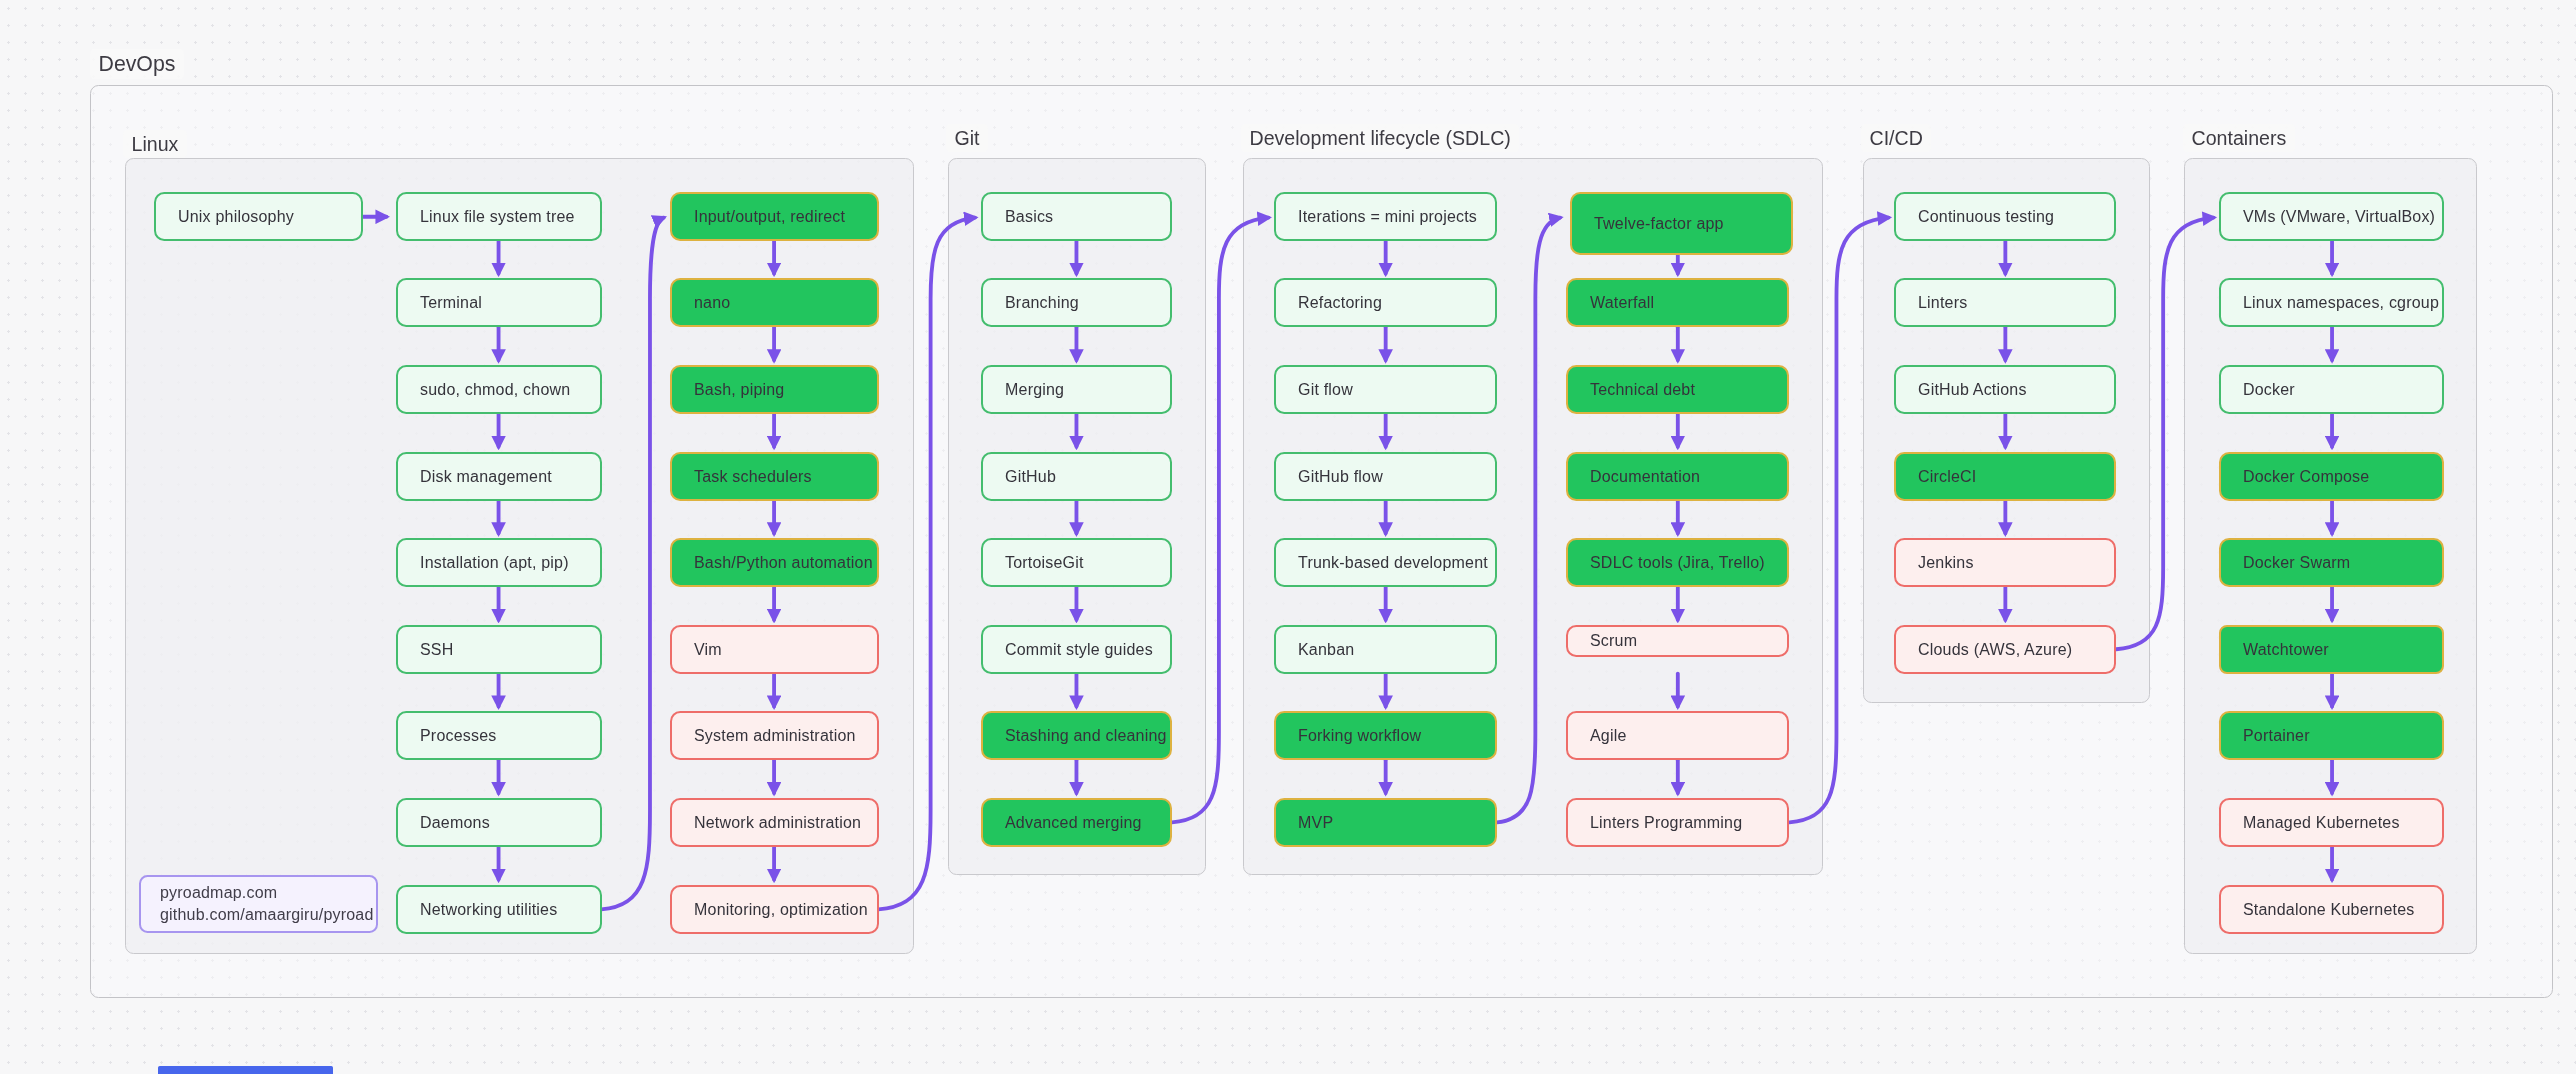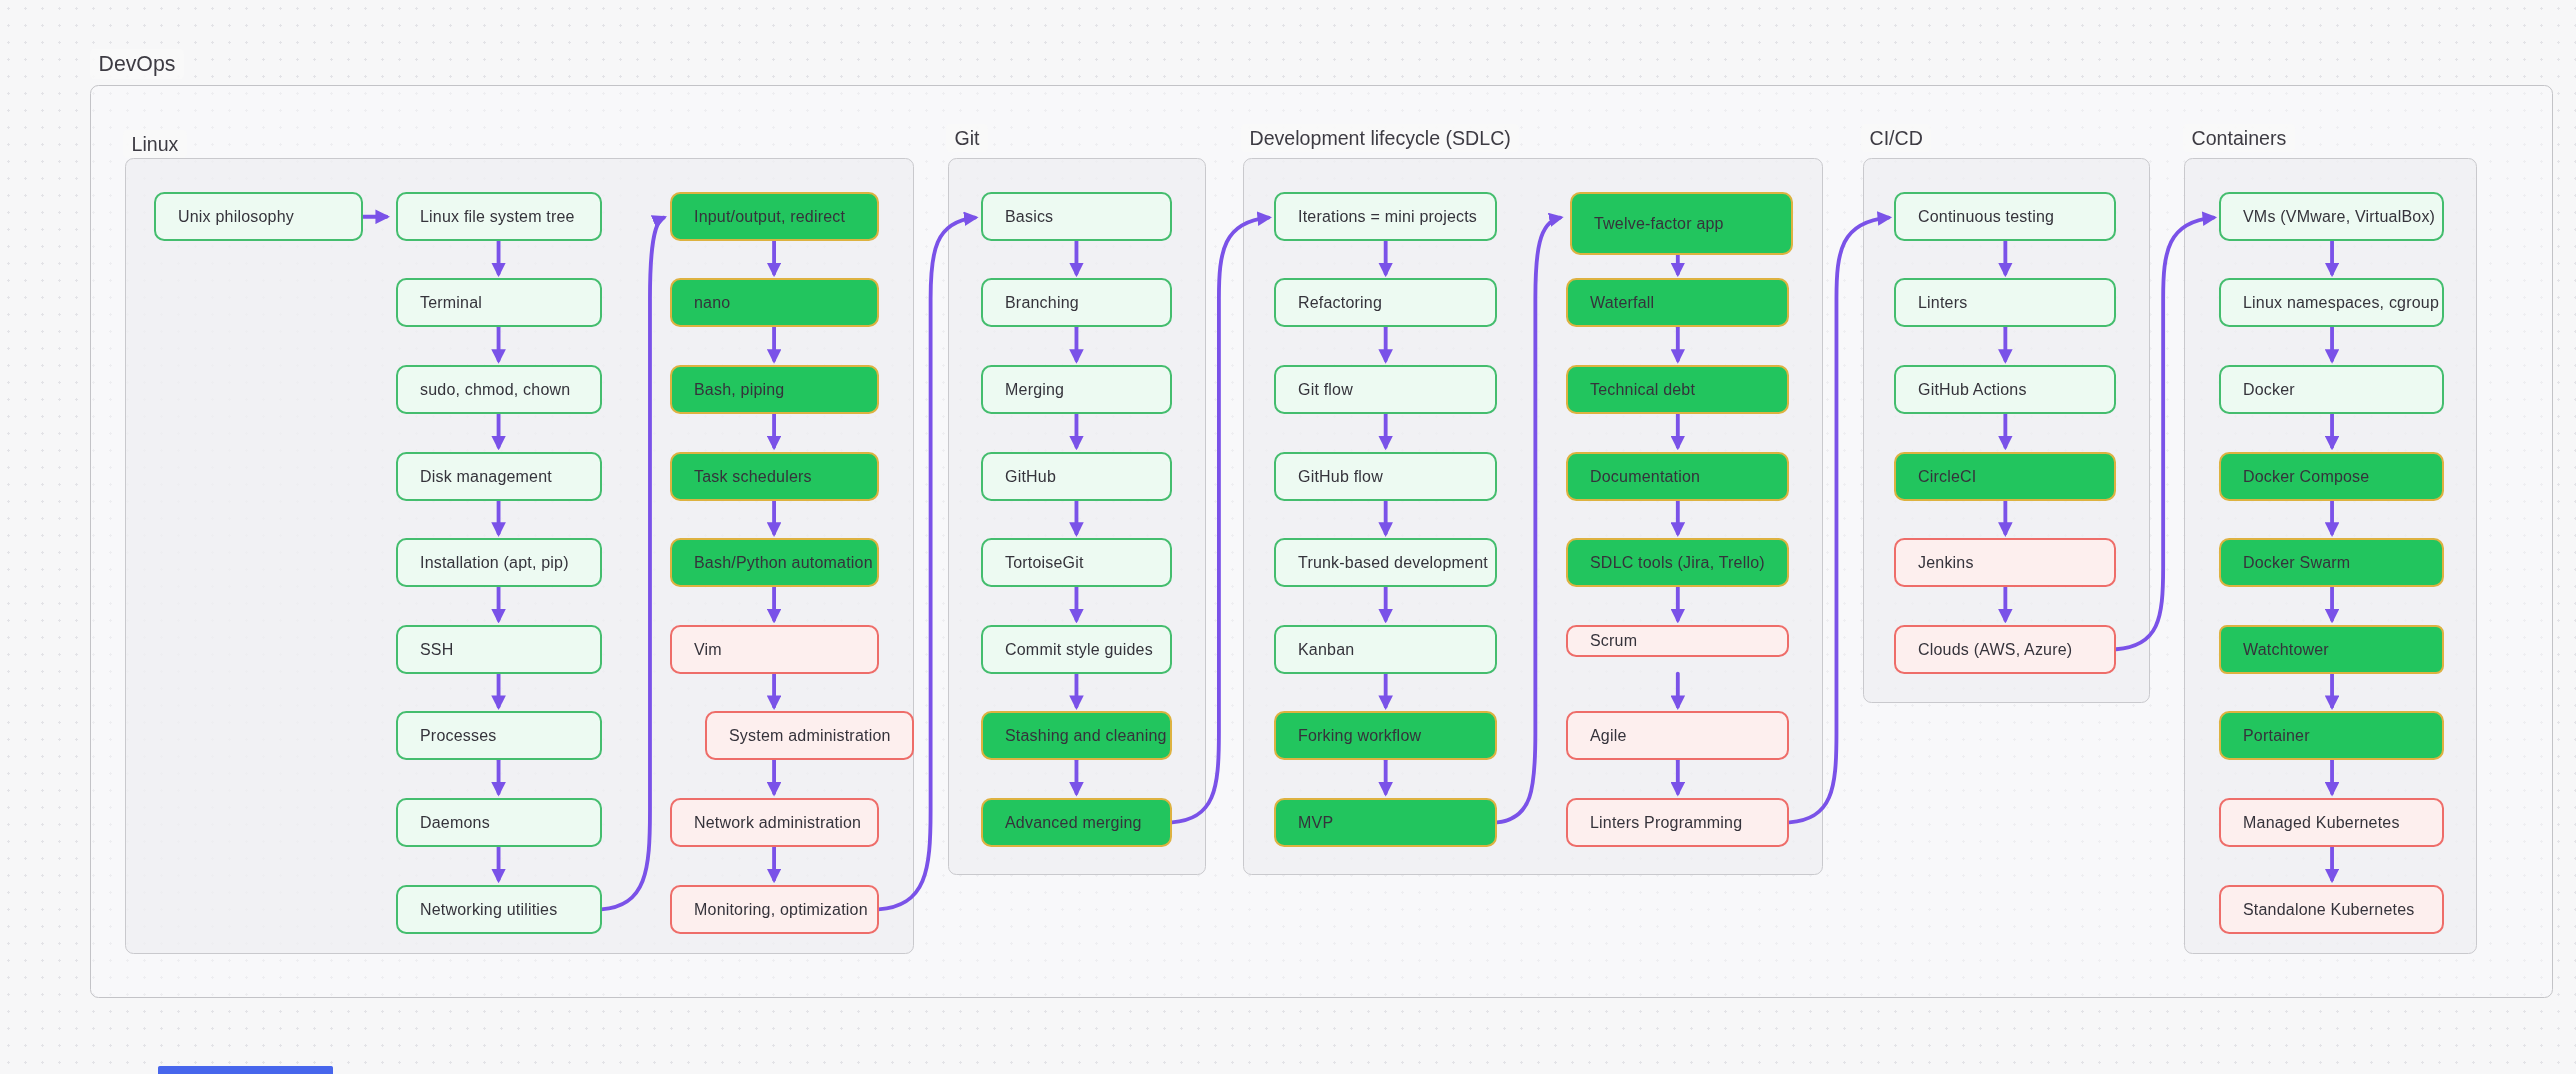--- a/index.html
+++ b/index.html
@@ -115,21 +115,21 @@
     <div class="node green" style="left: 396px; top: 625px; width: 206px; height: 49px;">SSH</div>
     <div class="node green" style="left: 396px; top: 711px; width: 206px; height: 49px;">Processes</div>
     <div class="node green" style="left: 396px; top: 798px; width: 206px; height: 49px;">Daemons</div>
     <div class="node green" style="left: 396px; top: 885px; width: 206px; height: 49px;">Networking utilities</div>
     <div class="node yellow" style="left: 670px; top: 192px; width: 209px; height: 49px;">Input/output, redirect</div>
     <div class="node yellow" style="left: 670px; top: 278px; width: 209px; height: 49px;">nano</div>
     <div class="node yellow" style="left: 670px; top: 365px; width: 209px; height: 49px;">Bash, piping</div>
     <div class="node yellow" style="left: 670px; top: 452px; width: 209px; height: 49px;">Task schedulers</div>
     <div class="node yellow" style="left: 670px; top: 538px; width: 209px; height: 49px;">Bash/Python automation</div>
     <div class="node red" style="left: 670px; top: 625px; width: 209px; height: 49px;">Vim</div>
-    <div class="node red" style="left: 670px; top: 711px; width: 209px; height: 49px; margin-left: 35px;">System administration</div>
+    <div class="node red" style="left: 670px; top: 711px; width: 209px; height: 49px;">System administration</div>
     <div class="node red" style="left: 670px; top: 798px; width: 209px; height: 49px;">Network administration</div>
     <div class="node red" style="left: 670px; top: 885px; width: 209px; height: 49px;">Monitoring, optimization</div>
     <div class="section" style="left: 948px; top: 158px; width: 258px; height: 717px;"></div>
     <div class="chip seclabel" style="left: 946px; top: 124px;">Git</div>
     <div class="node green" style="left: 981px; top: 192px; width: 191px; height: 49px;">Basics</div>
     <div class="node green" style="left: 981px; top: 278px; width: 191px; height: 49px;">Branching</div>
     <div class="node green" style="left: 981px; top: 365px; width: 191px; height: 49px;">Merging</div>
     <div class="node green" style="left: 981px; top: 452px; width: 191px; height: 49px;">GitHub</div>
     <div class="node green" style="left: 981px; top: 538px; width: 191px; height: 49px;">TortoiseGit</div>
     <div class="node green" style="left: 981px; top: 625px; width: 191px; height: 49px;">Commit style guides</div>
@@ -166,14 +166,18 @@
     <div class="node green" style="left: 2219px; top: 192px; width: 225px; height: 49px;">VMs (VMware, VirtualBox)</div>
     <div class="node green" style="left: 2219px; top: 278px; width: 225px; height: 49px;">Linux namespaces, cgroup</div>
     <div class="node green" style="left: 2219px; top: 365px; width: 225px; height: 49px;">Docker</div>
     <div class="node yellow" style="left: 2219px; top: 452px; width: 225px; height: 49px;">Docker Compose</div>
     <div class="node yellow" style="left: 2219px; top: 538px; width: 225px; height: 49px;">Docker Swarm</div>
     <div class="node yellow" style="left: 2219px; top: 625px; width: 225px; height: 49px; border-radius: 8px;">Watchtower</div>
     <div class="node yellow" style="left: 2219px; top: 711px; width: 225px; height: 49px;">Portainer</div>
     <div class="node red" style="left: 2219px; top: 798px; width: 225px; height: 49px;">Managed Kubernetes</div>
     <div class="node red" style="left: 2219px; top: 885px; width: 225px; height: 49px;">Standalone Kubernetes</div>
     <div class="node green" style="left: 154px; top: 192px; width: 209px; height: 49px;">Unix philosophy</div>
+    <div class="note" style="left: 139px; top: 875px; width: 239px; height: 58px;">
+      <div>pyroadmap.com</div>
+      <div>github.com/amaargiru/pyroad</div>
+    </div>
   </div>
 
 
 </body></html>

